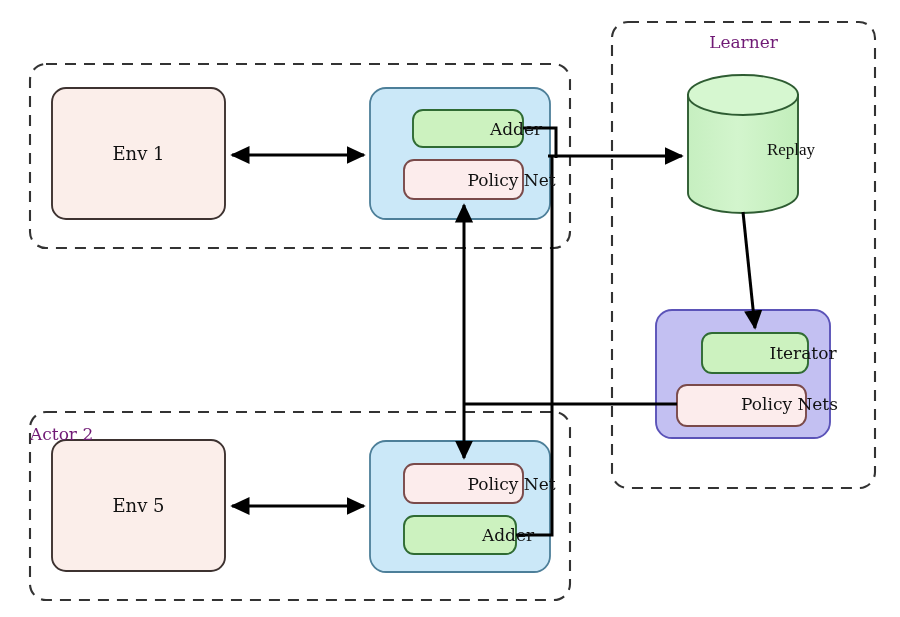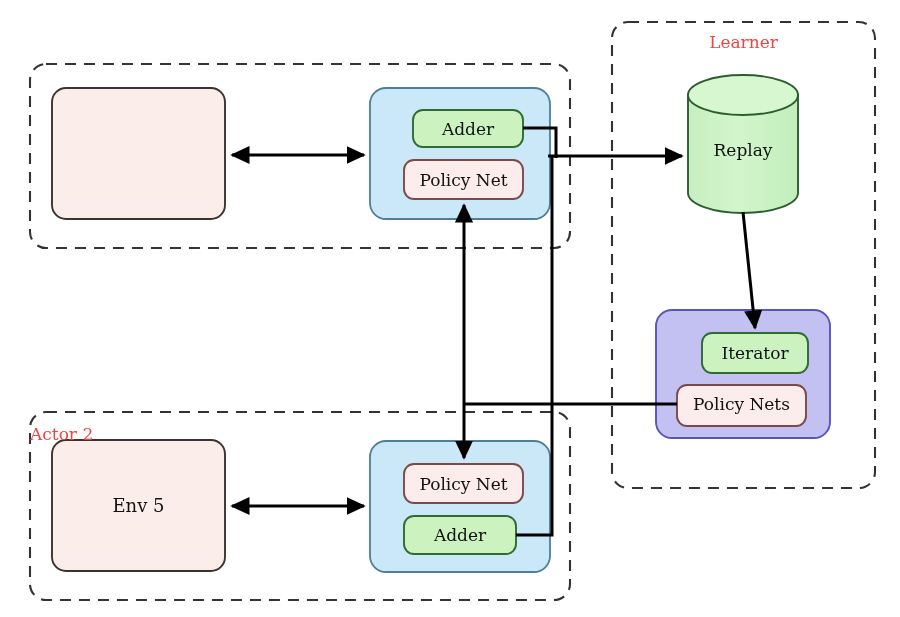--- a/index.html
+++ b/index.html
@@ -29,26 +29,26 @@
     display: flex;
     align-items: center;
     justify-content: center;
     text-align: center;
     color: #111111;
     pointer-events: none;
     white-space: nowrap;
   }
   .grp-title {
     position: absolute;
-    color: #ef4444;
+    color: #701a75;
     font-size: 17px;
     white-space: nowrap;
   }
   .sz-big   { font-size: 18px; }
-  .sz-med   { font-size: 17px; }
+  .sz-med   { font-size: 17px; margin-left: 48px; }
 </style>
 </head>
 <body>
 
 <div id="canvas">
 
   <svg class="layer" viewBox="0 0 900 617">
     <defs>
       <marker id="arrowEnd" viewBox="0 0 12 12" refX="10" refY="6" markerWidth="7" markerHeight="7" orient="auto-start-reverse">
         <path d="M 0 0.8 L 11 6 L 0 11.2 z" fill="#000000"></path>
@@ -113,30 +113,31 @@
     <line x1="464" y1="404" x2="464" y2="205" stroke="#000000" stroke-width="3" marker-end="url(#arrowEnd)"></line>
 
     <line x1="464" y1="404" x2="464" y2="458" stroke="#000000" stroke-width="3" marker-end="url(#arrowEnd)"></line>
   </svg>
 
 
   <div class="grp-title" style="left:30px; top:424px; width:540px; text-align:left;">Actor 2</div>
 
   <div class="grp-title" style="left:612px; top:32px; width:263px; text-align:center;">Learner</div>
 
+  <div class="node-label sz-big" style="left:52px; top:88px; width:173px; height:131px;">Env 1</div>
 
   <div class="node-label sz-big" style="left:52px; top:440px; width:173px; height:131px;">Env 5</div>
 
   <div class="node-label sz-med" style="left:413px; top:110px; width:110px; height:37px;">Adder</div>
 
   <div class="node-label sz-med" style="left:404px; top:160px; width:119px; height:39px;">Policy Net</div>
 
   <div class="node-label sz-med" style="left:404px; top:464px; width:119px; height:39px;">Policy Net</div>
 
   <div class="node-label sz-med" style="left:404px; top:516px; width:112px; height:38px;">Adder</div>
 
-  <div class="node-label sz-med" style="left:688px; top:130px; width:110px; height:40px;">Replay</div>
+  <div class="node-label sz-med" style="left:688px; top:130px; width:110px; height:40px;font-family:Liberation Serif, serif;">Replay</div>
 
   <div class="node-label sz-med" style="left:702px; top:333px; width:106px; height:40px;">Iterator</div>
 
   <div class="node-label sz-med" style="left:677px; top:385px; width:129px; height:38px;text-align:right;">Policy Nets</div>
 
 </div>
 
 </body></html>

